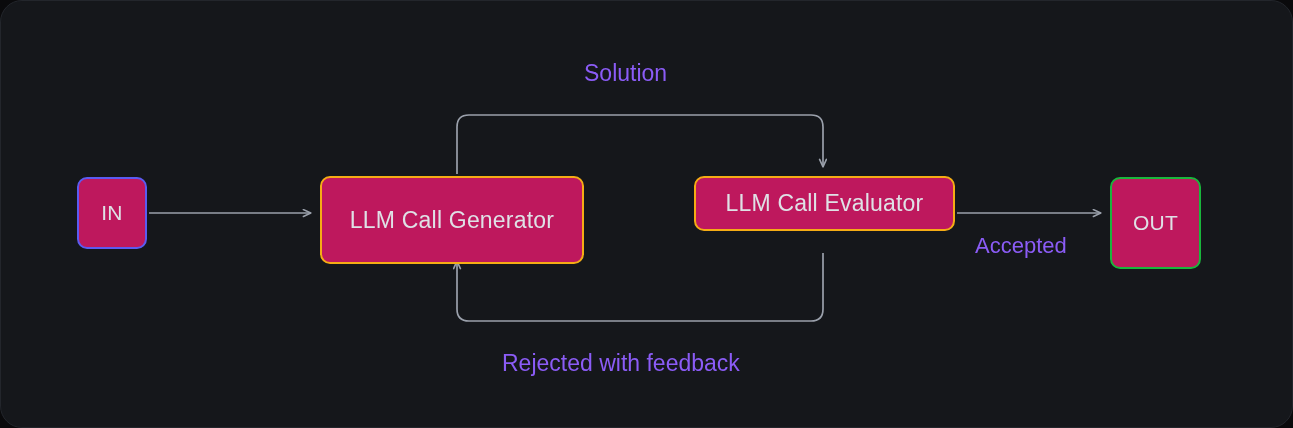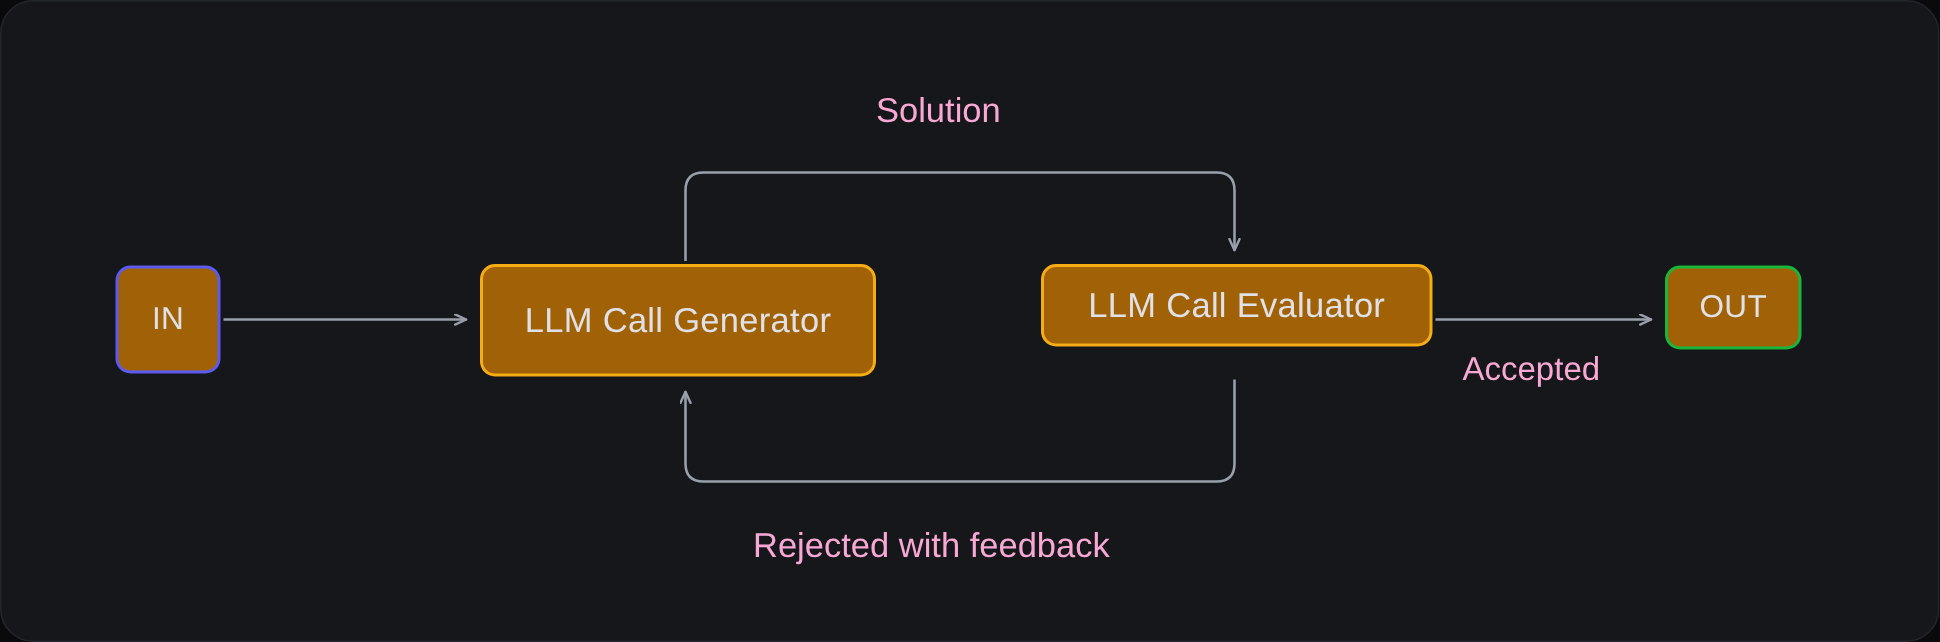--- a/index.html
+++ b/index.html
@@ -27,64 +27,64 @@
     position: absolute;
     left: 0;
     top: 0;
     width: 1293px;
     height: 428px;
     pointer-events: none;
   }
   .node {
     position: absolute;
     box-sizing: border-box;
-    background: #a16207;
+    background: #be185d;
     border-radius: 10px;
     display: flex;
     align-items: center;
     justify-content: center;
     color: #dfe1e6;
     letter-spacing: 0.2px;
     white-space: nowrap;
   }
   .node-in {
     left: 76px;
     top: 176px;
     width: 70px;
     height: 72px;
     border: 2px solid #5b5bf0;
     font-size: 21px;
   }
   .node-out {
     left: 1109px;
     top: 176px;
     width: 91px;
-    height: 56px;
+    height: 92px;
     border: 2px solid #19b63c;
     font-size: 21px;
   }
   .node-generator {
     left: 319px;
     top: 175px;
     width: 264px;
-    height: 75px;
+    height: 88px;
     border: 2px solid #f5ac15;
     font-size: 23px;
   }
   .node-evaluator {
     left: 693px;
     top: 175px;
     width: 261px;
     height: 55px;
     border: 2px solid #f5ac15;
     font-size: 23px;
   }
   .edge-label {
     position: absolute;
-    color: #f9a8d4;
+    color: #8b5cf6;
     white-space: nowrap;
   }
   .label-solution {
     left: 583px;
     top: 59px;
     font-size: 23px;
   }
   .label-rejected {
     left: 501px;
     top: 349px;

